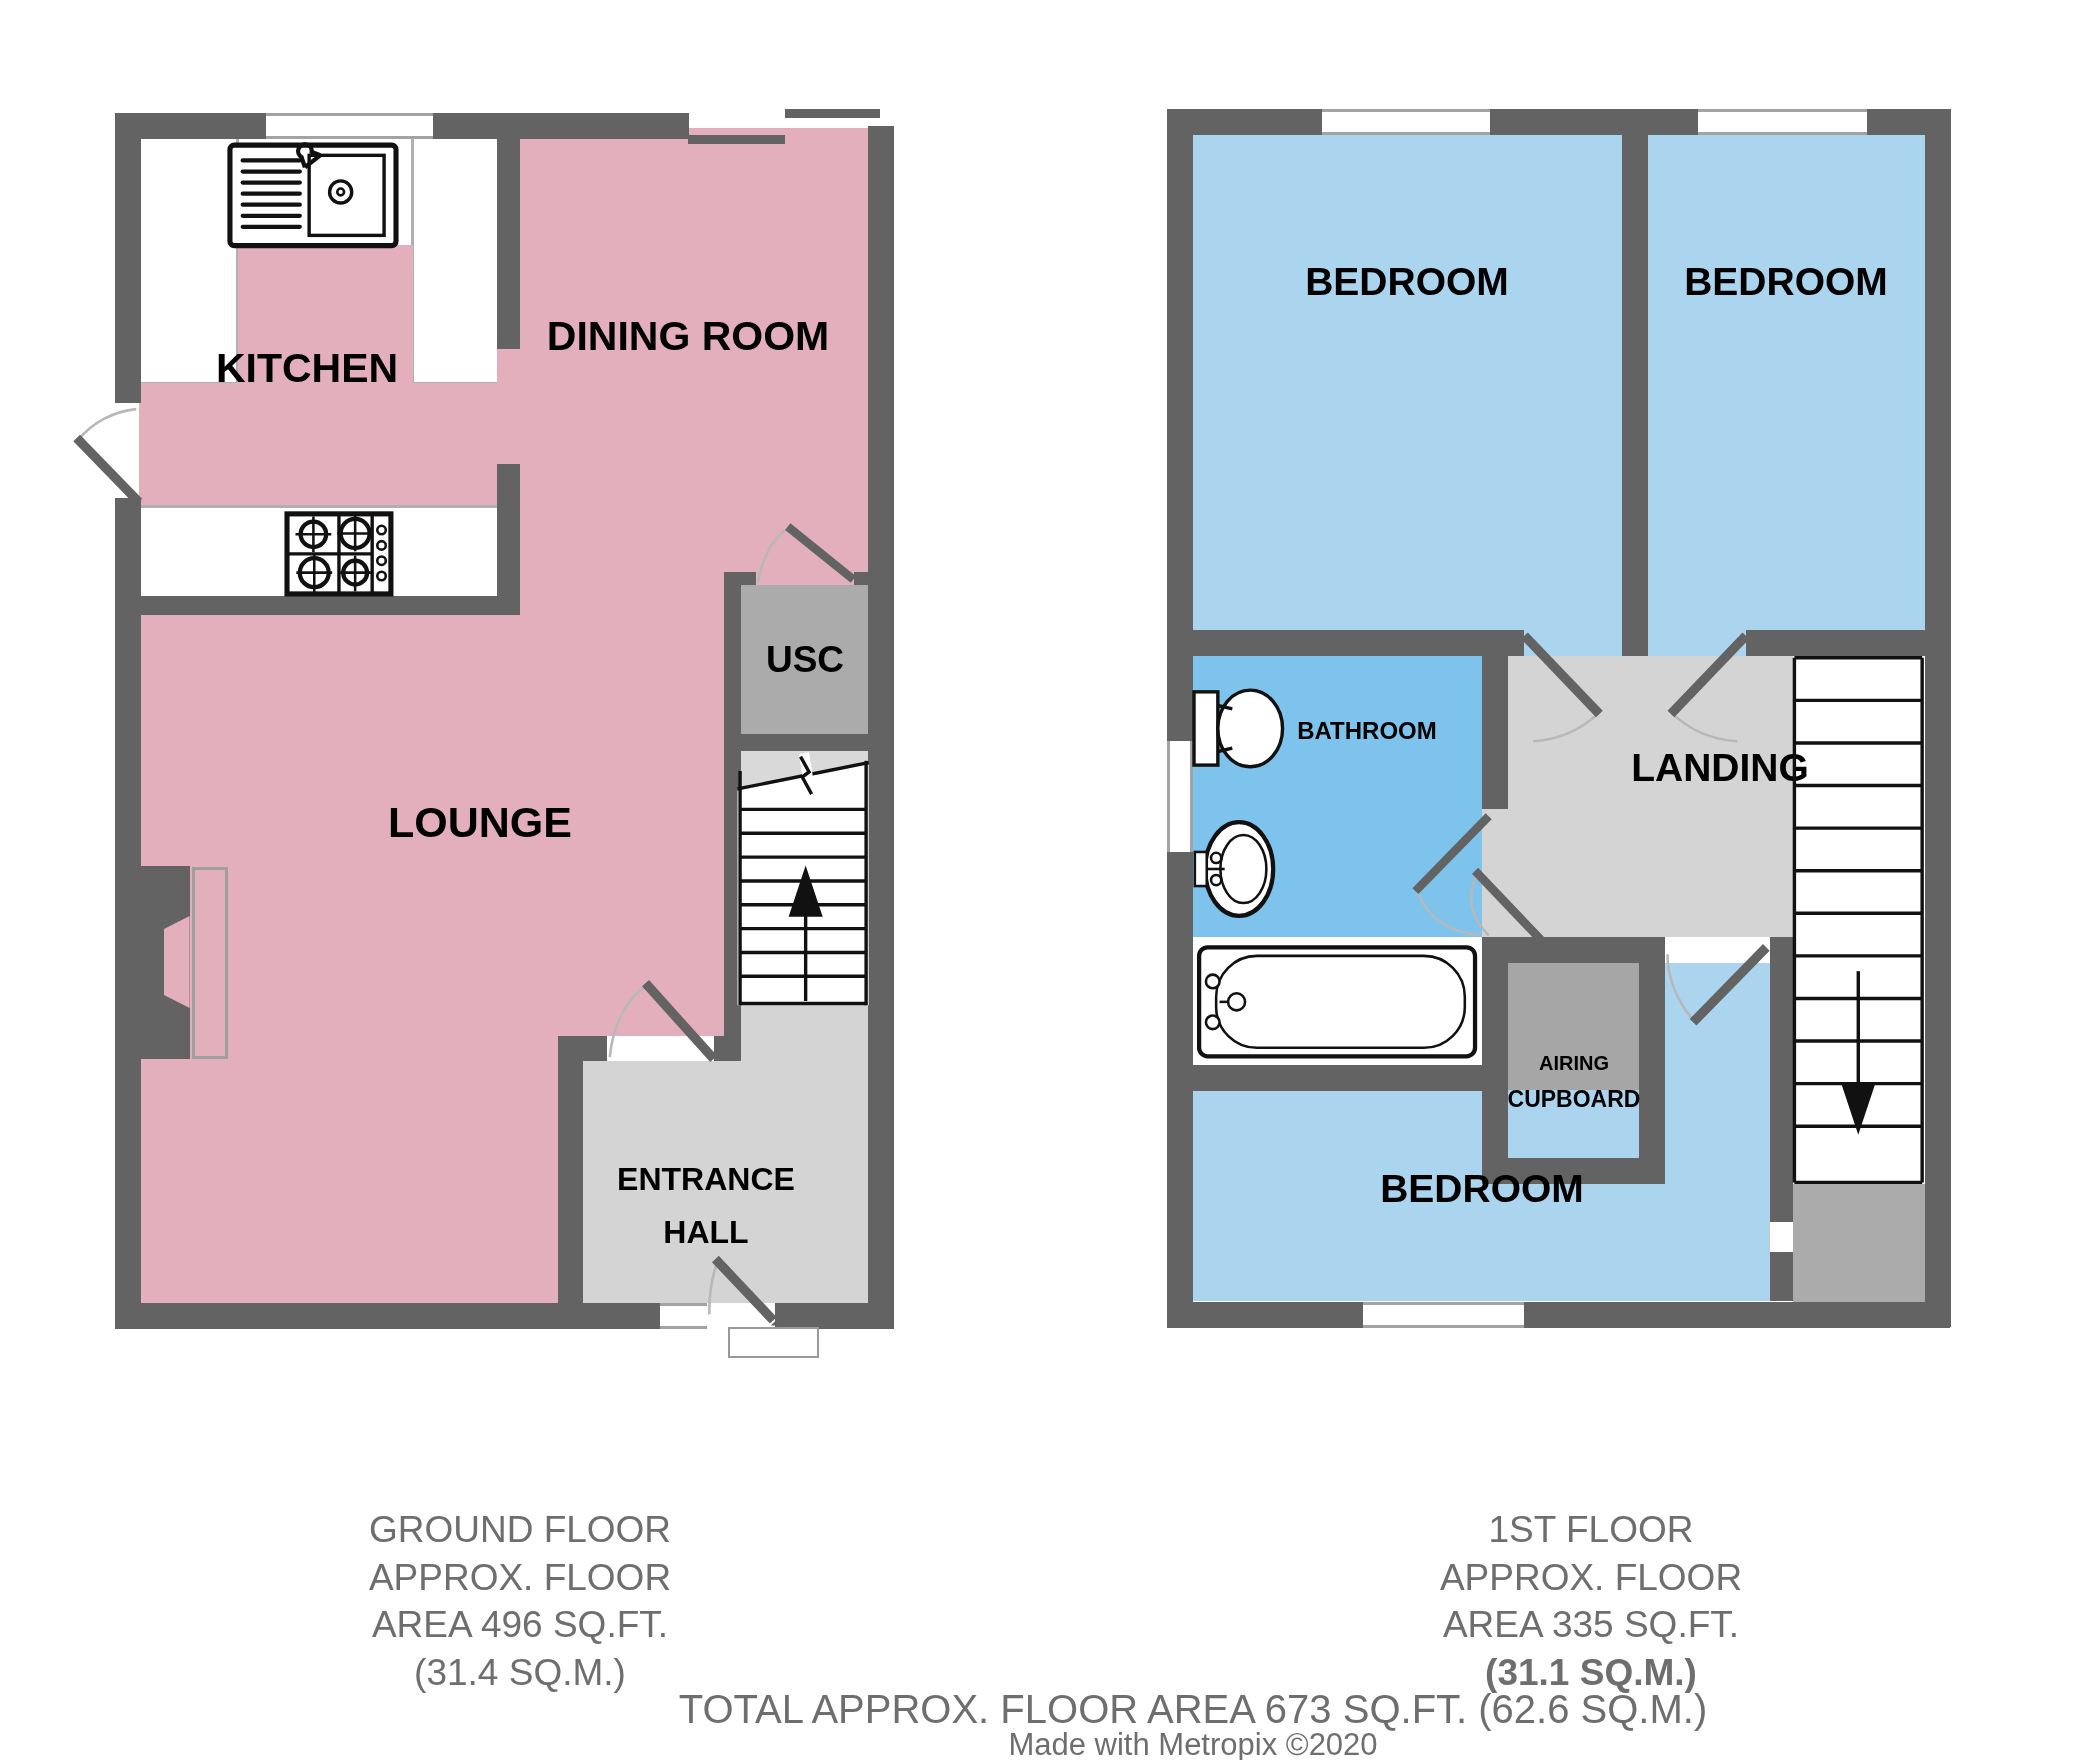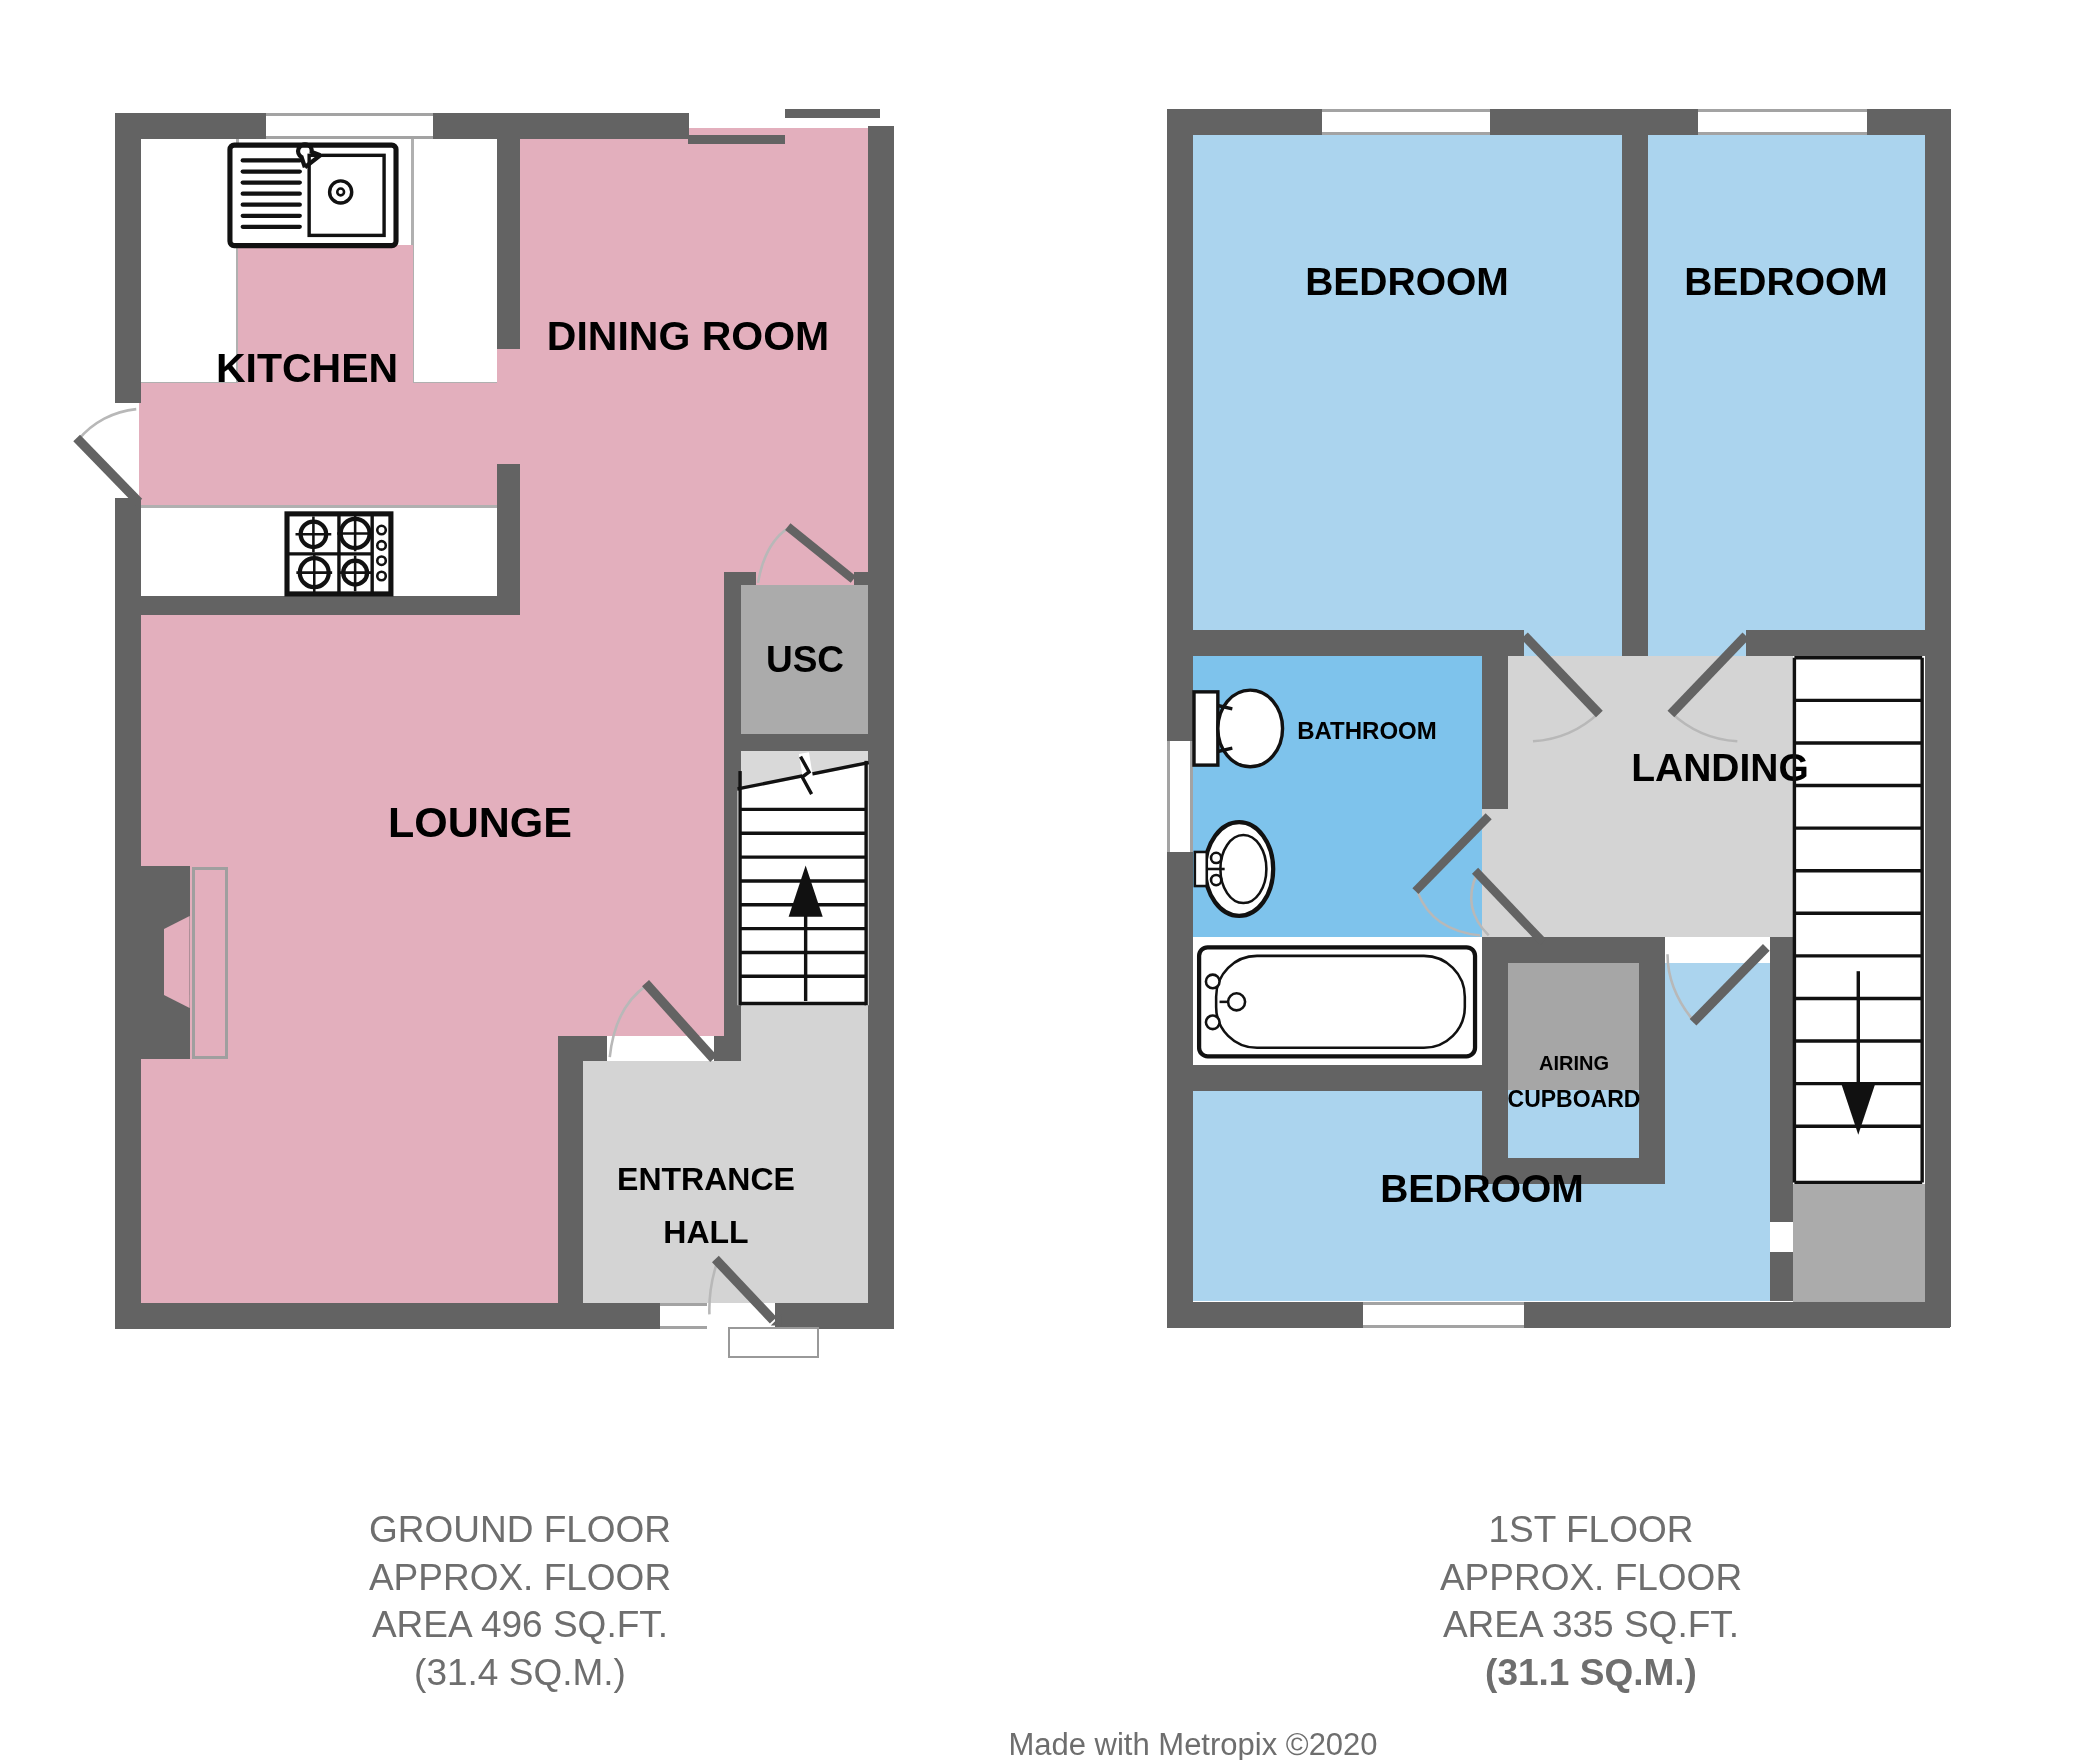--- a/index.html
+++ b/index.html
@@ -303,16 +303,17 @@
     <div class="cap-line" style="left:520px;top:1577px;">APPROX. FLOOR</div>
     <div class="cap-line" style="left:520px;top:1624px;">AREA 496 SQ.FT.</div>
     <div class="cap-line" style="left:520px;top:1672px;">(31.4 SQ.M.)</div>
   </div>
   <div class="abs" style="left:0;top:0;">
     <div class="cap-line" style="left:1591px;top:1529px;">1ST FLOOR</div>
     <div class="cap-line" style="left:1591px;top:1577px;">APPROX. FLOOR</div>
     <div class="cap-line" style="left:1591px;top:1624px;">AREA 335 SQ.FT.</div>
     <div class="cap-line" style="left:1591px;top:1672px;font-weight:bold;">(31.1 SQ.M.)</div>
   </div>
+  <div class="cap-line" style="left:1193px;top:1709px;font-size:40px;">TOTAL APPROX. FLOOR AREA 673 SQ.FT. (62.6 SQ.M.)</div>
   <div class="cap-line" style="left:1193px;top:1744px;font-size:31px;">Made with Metropix ©2020</div>
 
 </div>
 
 
 </body></html>

